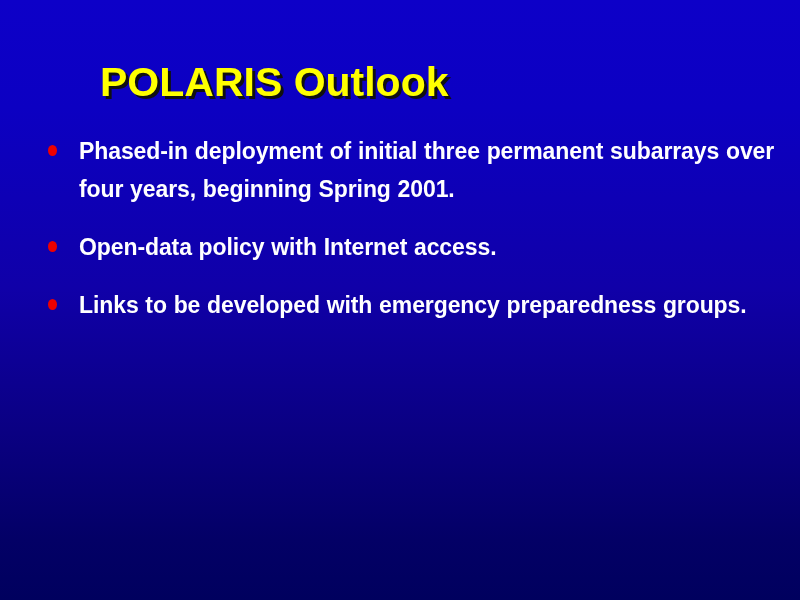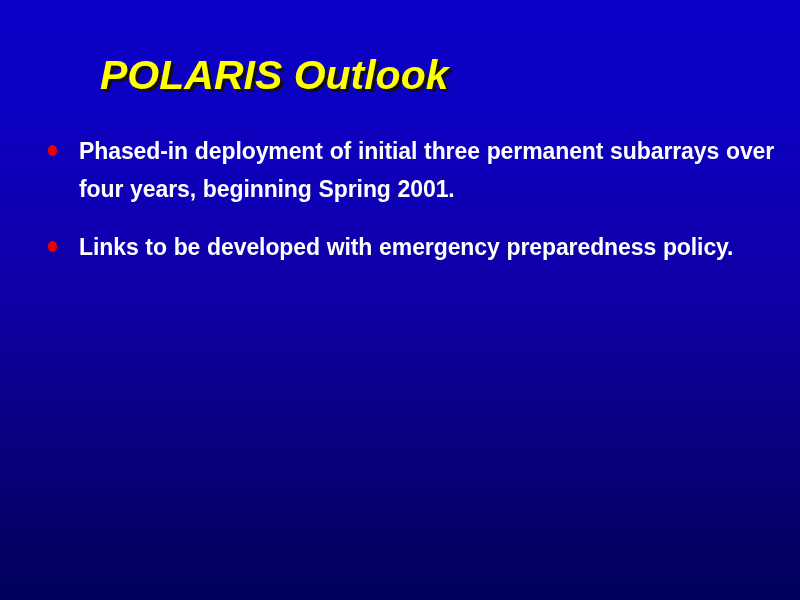--- a/index.html
+++ b/index.html
@@ -26,24 +26,23 @@
         #0a0082 72%,
         #030066 90%,
         #00005e 100%);
     overflow: hidden;
   }
 
   
   #title-block {
     position: absolute;
     left: 100px;
-    top: 51px;
+    top: 58px;
     width: 660px;
     height: 52px;
-    font-style: italic;
   }
 
   #slide-title {
     font-family: "Liberation Sans", sans-serif;
     font-size: 41px;
     font-weight: bold;
     color: #ffff00;
     letter-spacing: 0px;
     line-height: 48px;
     white-space: nowrap;
@@ -100,21 +99,25 @@
   </div>
 
   <div id="bullet-list">
 
     <div class="bullet-item">
       <span class="bullet-marker"></span>
       <span class="bullet-text">Phased-in deployment of initial three permanent subarrays over four years, beginning Spring 2001.</span>
     </div>
 
 
+    <div class="bullet-item">
+      <span class="bullet-marker"></span>
+      <span class="bullet-text">Open-data policy with Internet access.</span>
+    </div>
 
     <div class="bullet-item">
       <span class="bullet-marker"></span>
-      <span class="bullet-text">Links to be developed with emergency preparedness policy.</span>
+      <span class="bullet-text">Links to be developed with emergency preparedness groups.</span>
     </div>
 
   </div>
 
 </div>
 
 </body></html>

